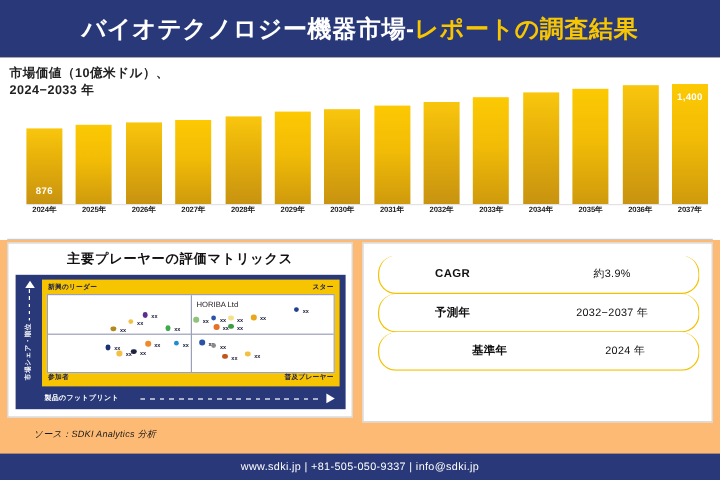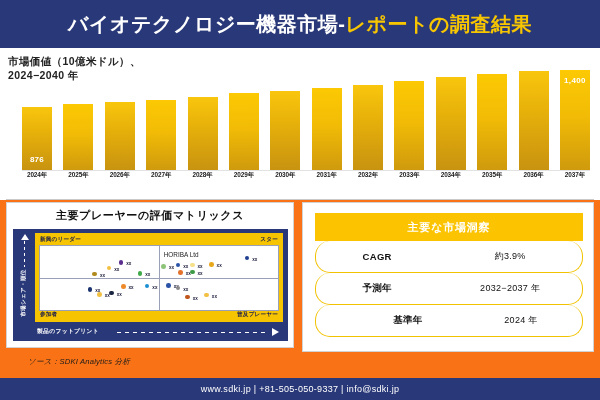--- a/index.html
+++ b/index.html
@@ -2,21 +2,21 @@
 <html><head>
 <meta charset="utf-8">
 <style>
   html,body{margin:0;padding:0;}
   body{
     width:600px;height:400px;overflow:hidden;
     background:#ffffff;
     font-family:"Liberation Sans","DejaVu Sans",sans-serif;
     color:#1b1b1b;
   }
-  #page{position:relative;width:600px;height:400px;background:#f97316;}
+  #page{position:relative;width:600px;height:400px;background:#fdba74;}
 
   
   .titlebar{
     position:absolute;left:0;top:0;width:600px;height:48px;
     background:#293878;
     display:flex;align-items:center;justify-content:center;
   }
   .titlebar .tline{
     font-size:20px;font-weight:bold;letter-spacing:.5px;white-space:nowrap;
   }
@@ -182,21 +182,21 @@
 <body>
 
 <div id="page">
 
   <div class="titlebar">
     <div class="tline"><span class="t-white">バイオテクノロジー機器市場-</span><span class="t-gold">レポートの調査結果</span></div>
   </div>
 
   <div class="chartpanel">
     <div class="chart-sub">市場価値（10億米ドル）、
-2024−2040 年</div>
+2024−2033 年</div>
     <div class="plot">
       <div class="axisline"></div>
       <div class="bars" id="bars">
           <div class="barwrap">
             <div class="bar" style="height: 58%;">
               <span class="vlabel">876</span>
             </div>
           </div>
           <div class="barwrap">
             <div class="bar alt" style="height: 61%;"></div>
@@ -328,21 +328,20 @@
         <div class="hdash"></div>
         <div class="arrowr"></div>
       </div>
 
     </div>
   </div>
   <div class="source">ソース：SDKI Analytics 分析</div>
 
   <div class="insights">
     <div class="ins-inner">
-      <div class="ins-head">主要な市場洞察</div>
       <div id="insrows">
           <div class="ins-row">
             <div class="ins-k">CAGR</div>
             <div class="ins-v">約3.9%</div>
           </div>
           <div class="ins-row">
             <div class="ins-k">予測年</div>
             <div class="ins-v">2032−2037 年</div>
           </div>
           <div class="ins-row">

